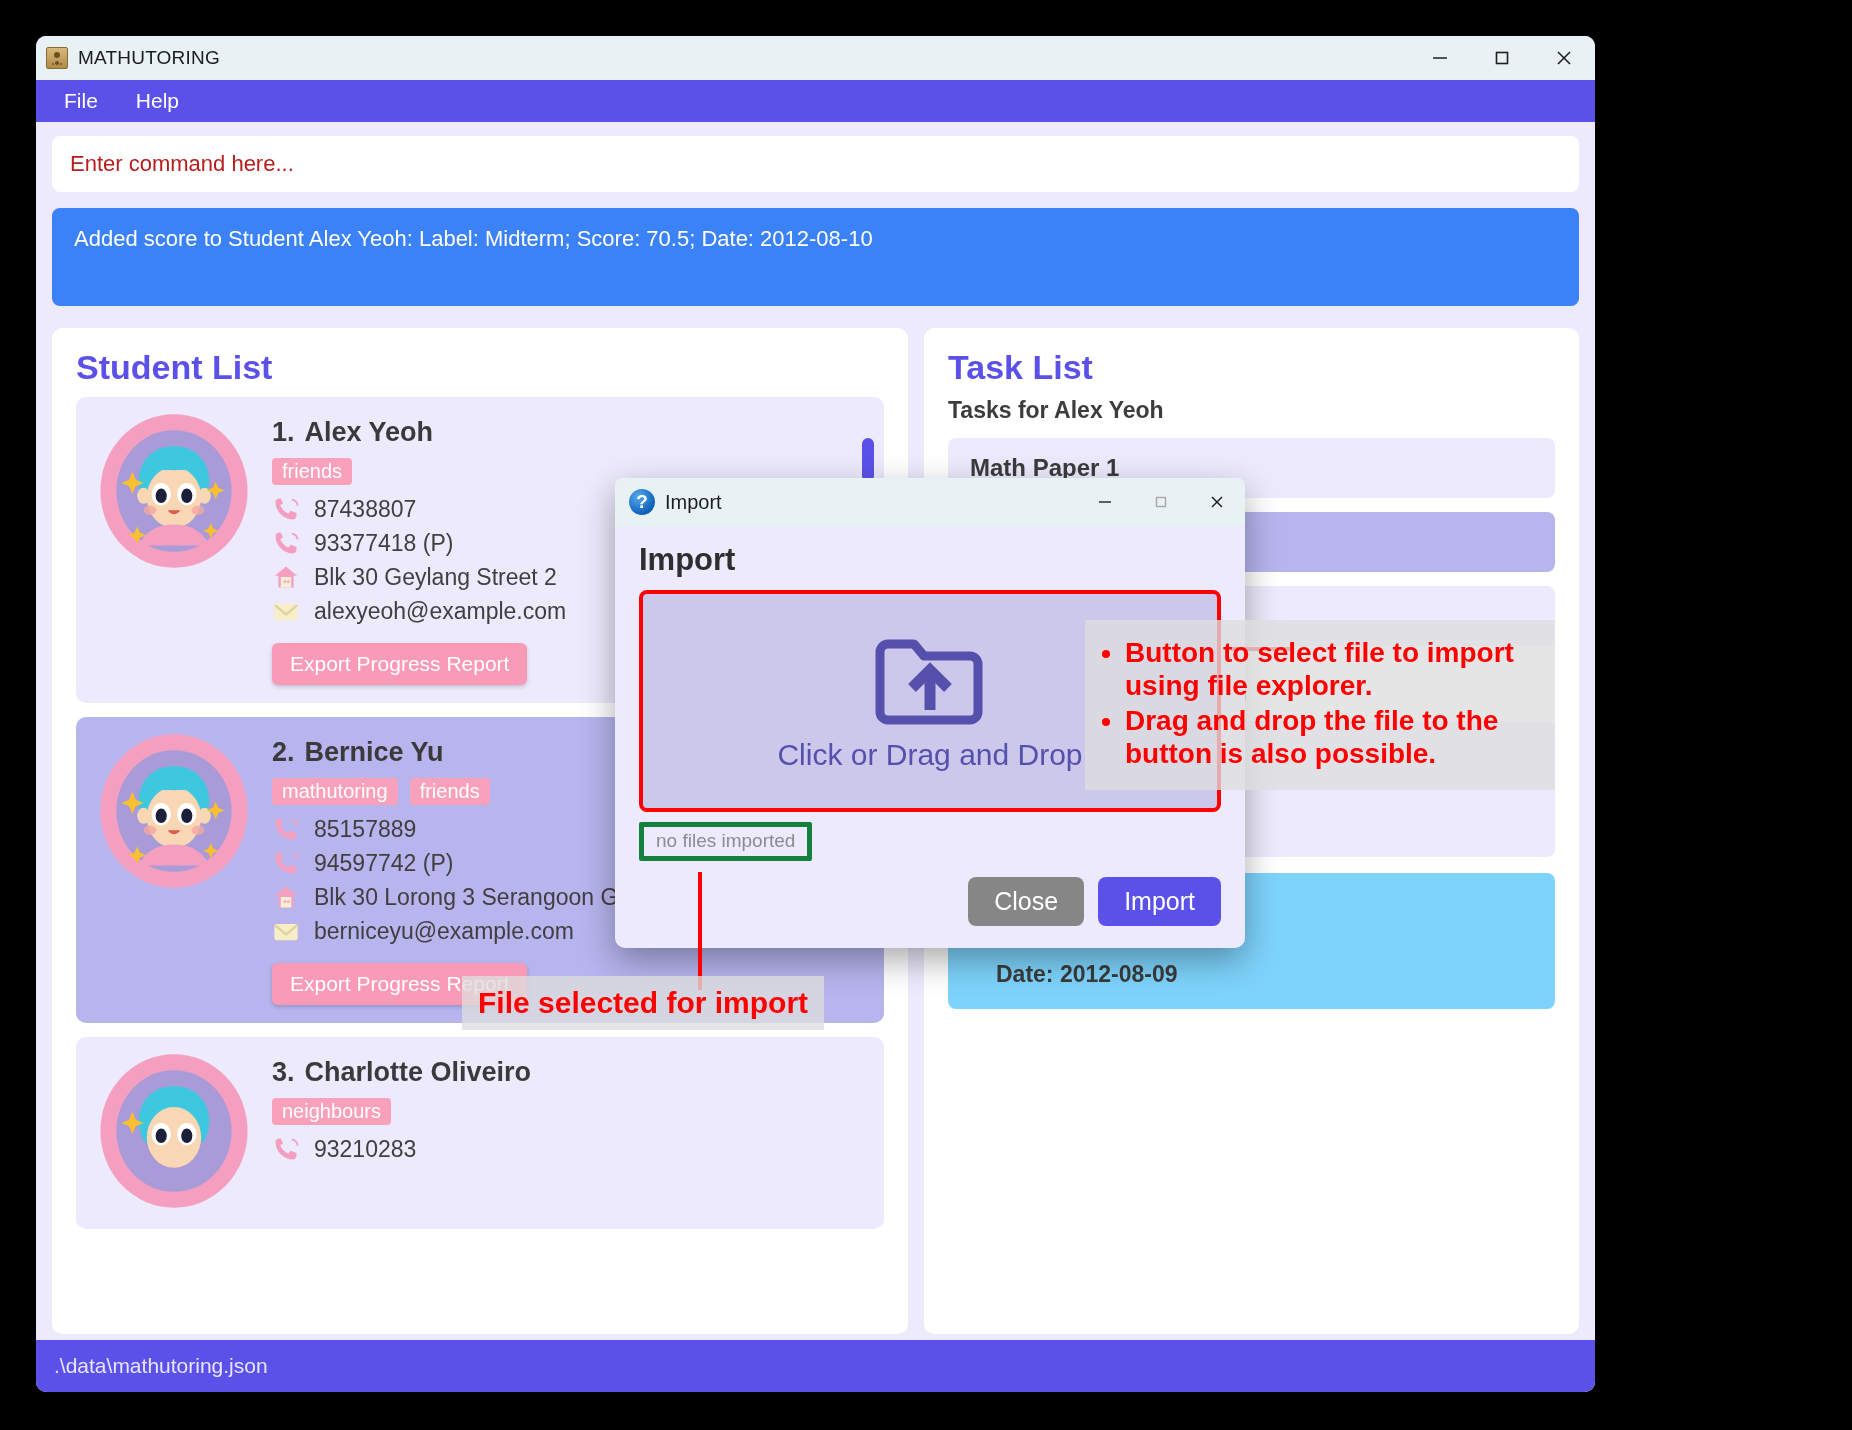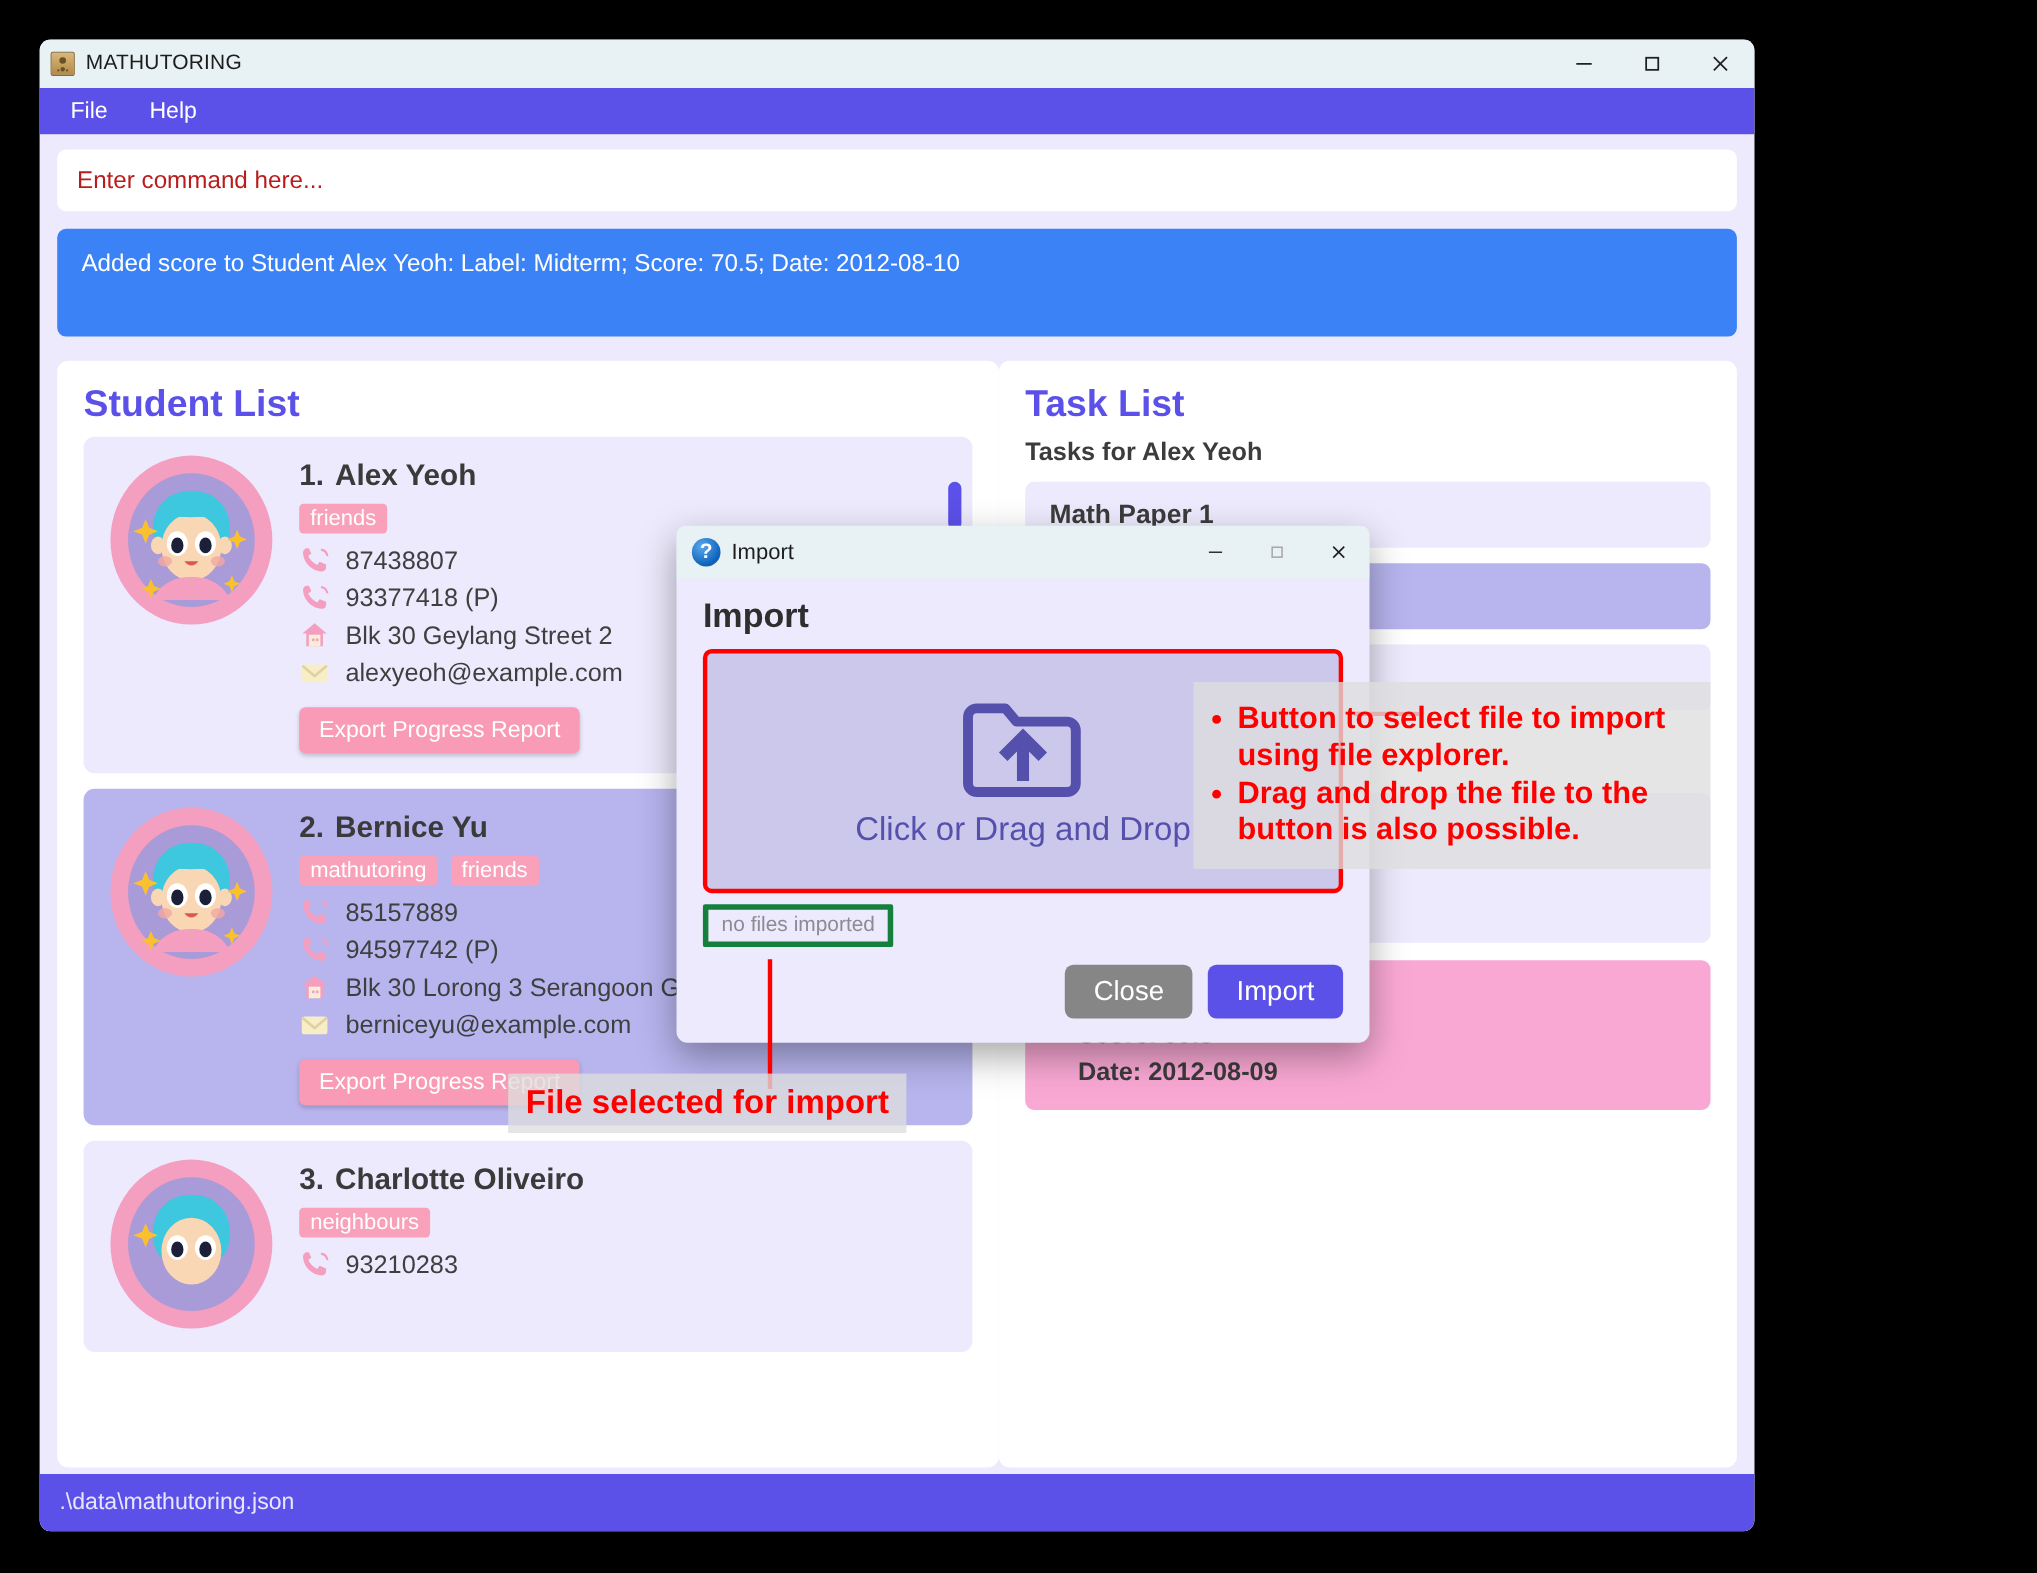--- a/index.html
+++ b/index.html
@@ -74,21 +74,21 @@
   .command-placeholder { color: #b91c1c; font-size: 22px; }
   
   .result-box {
     margin-top: 16px;
     height: 98px; background: #3b82f6; border-radius: 8px;
     padding: 18px 22px;
     color: #fff; font-size: 22px;
     flex: none;
   }
   
-  .panels { margin-top: 22px; display: flex; flex: 1; min-height: 0; padding-bottom: 6px; }
+  .panels { margin-top: 22px; display: flex; gap: 16px; flex: 1; min-height: 0; padding-bottom: 6px; }
   .panel {
     background: #fff; border-radius: 10px;
     padding: 20px 24px;
     overflow: hidden;
   }
   .panel-left { width: 856px; flex: none; }
   .panel-right { flex: 1; }
   .panel-title {
     color: #5b51e8; font-size: 34px; font-weight: bold;
     margin-bottom: 10px;
@@ -141,21 +141,21 @@
   .list-item.alt { background: #eceafc; }
   .list-item.sel { background: #b7b4ee; }
   .score-item {
     border-radius: 8px;
     padding: 18px 26px;
     margin-bottom: 16px;
     font-size: 23px; font-weight: bold; color: #3b3b3b;
     line-height: 1.45;
   }
   .score-item.alt { background: #eceafc; }
-  .score-item.sel { background: #f9a8d4; }
+  .score-item.sel { background: #7dd3fc; }
   .score-item .ind { padding-left: 22px; }
   
   .statusbar {
     height: 52px; background: #5b51e8;
     border-radius: 0 0 10px 10px;
     display: flex; align-items: center;
     padding-left: 18px; color: #e8e6ff; font-size: 21px;
     flex: none;
   }
   

